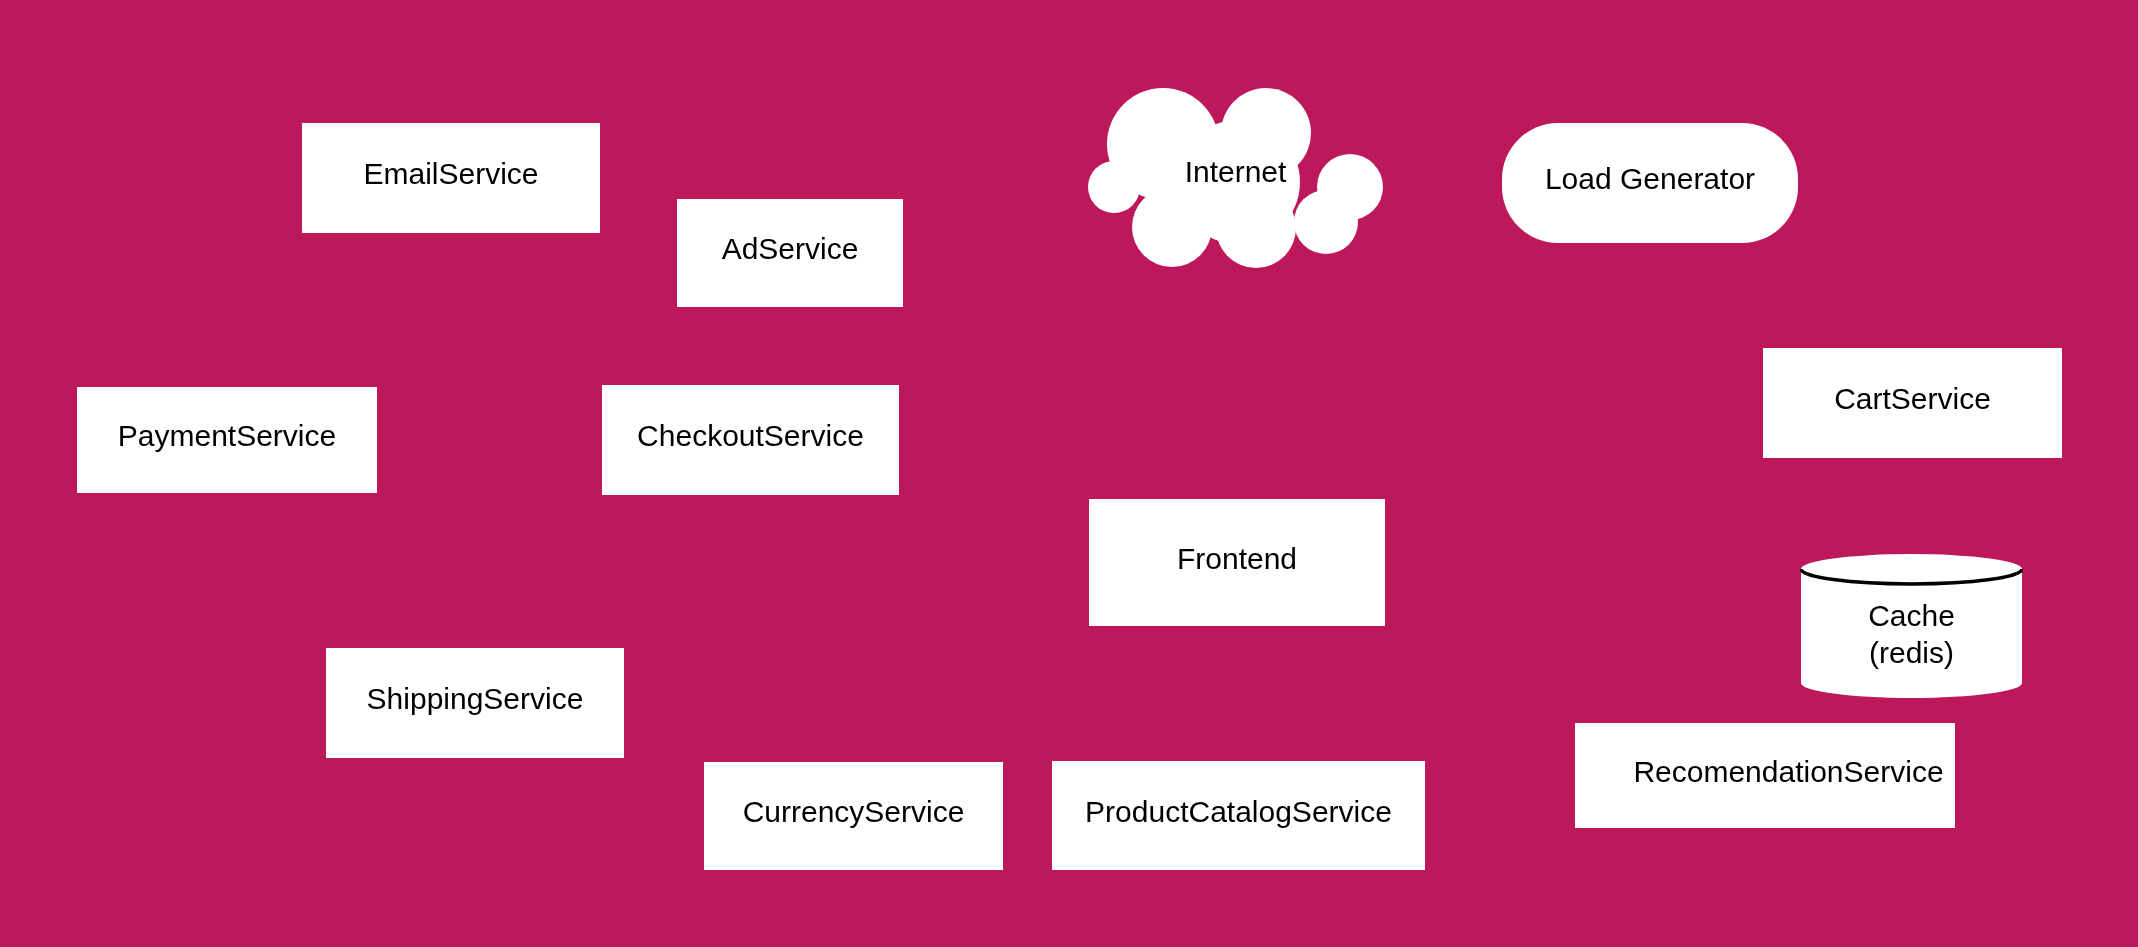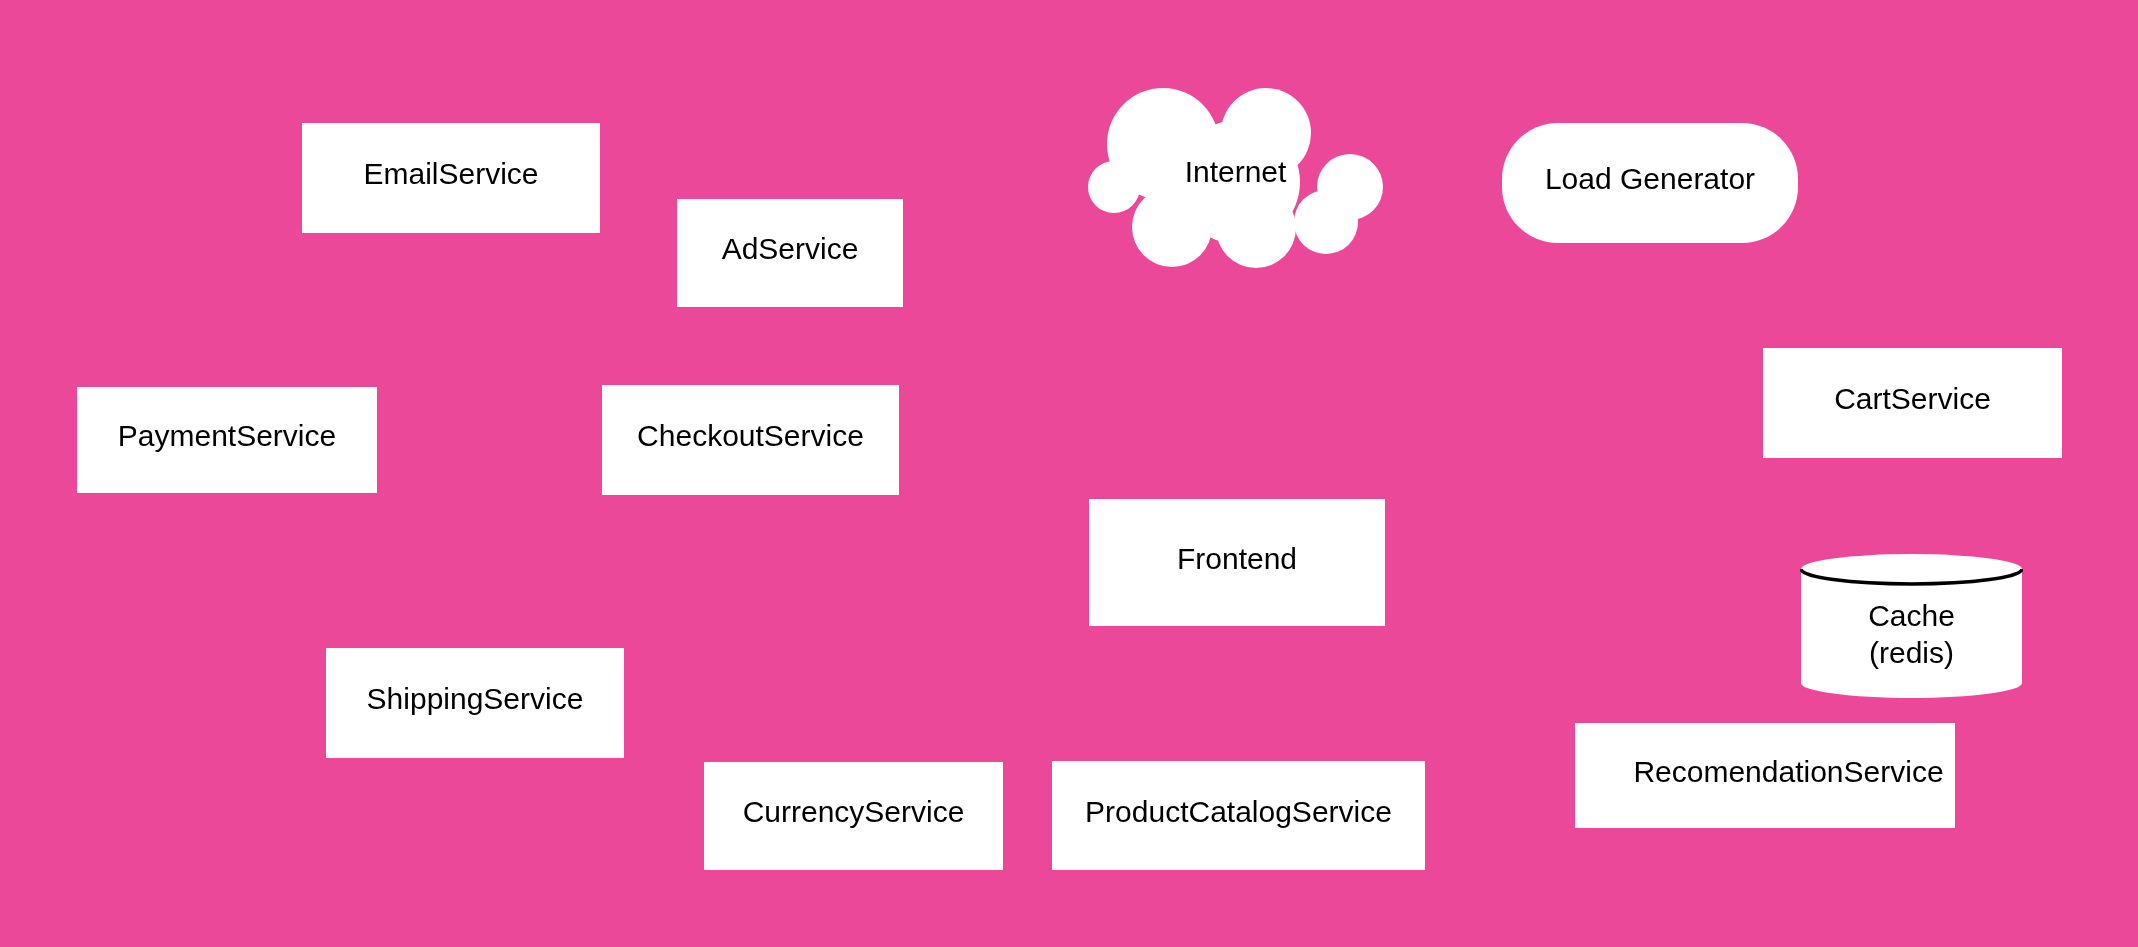--- a/index.html
+++ b/index.html
@@ -4,21 +4,21 @@
 <style>
   html, body {
     margin: 0;
     padding: 0;
     background: #000000;
   }
   .canvas {
     position: relative;
     width: 2138px;
     height: 947px;
-    background: #ec4899;
+    background: #be185d;
     overflow: hidden;
     font-family: "Liberation Sans", "DejaVu Sans", sans-serif;
   }
   .node {
     position: absolute;
     background: #ffffff;
     color: #000000;
     display: flex;
     align-items: center;
     justify-content: center;

